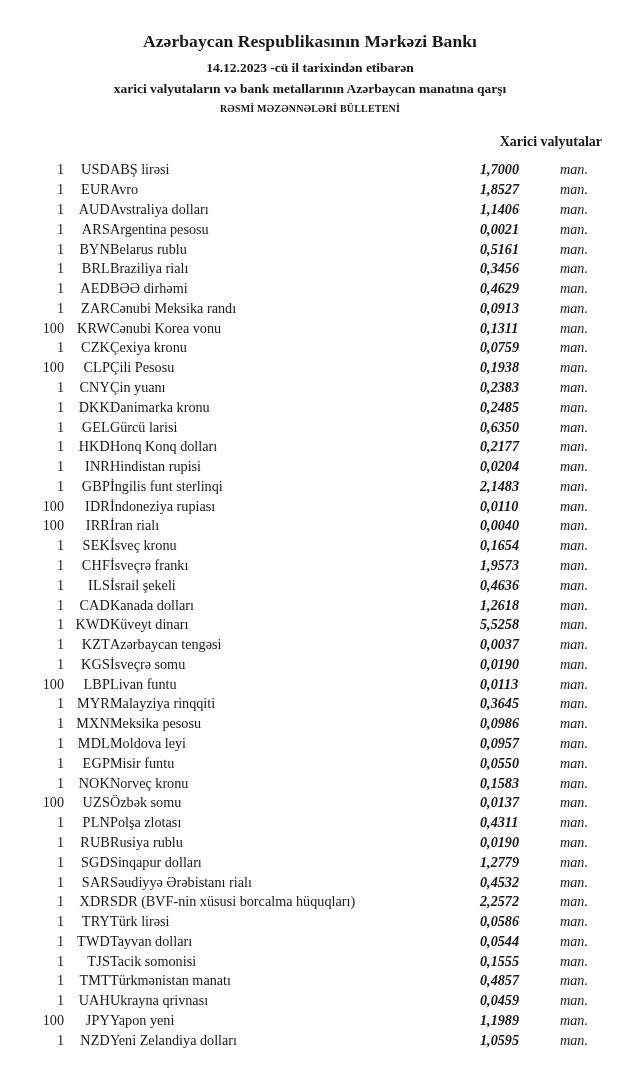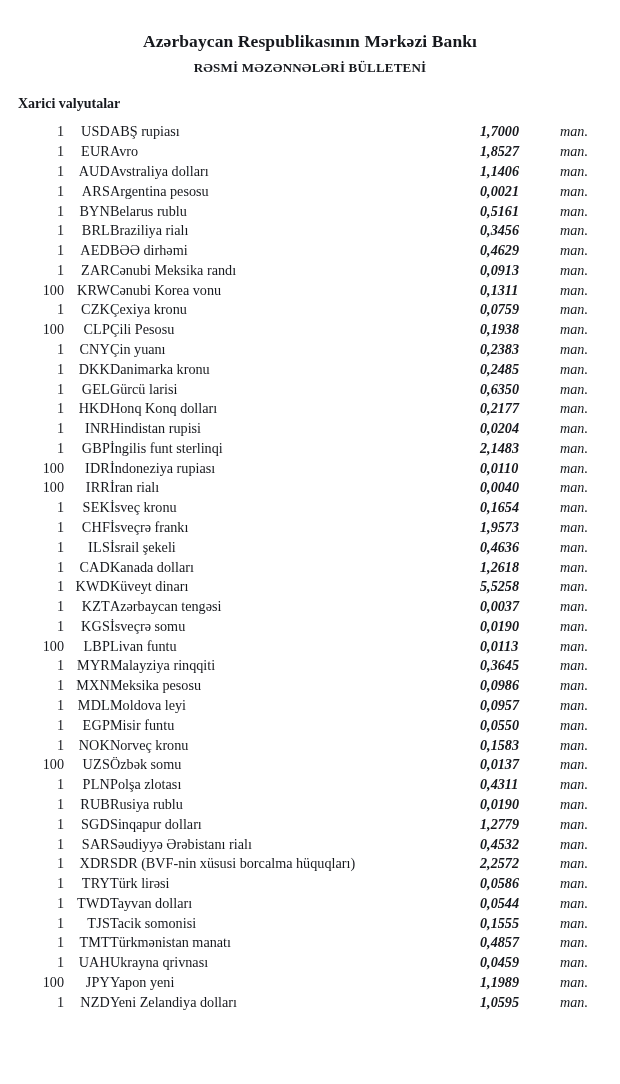--- a/index.html
+++ b/index.html
@@ -31,27 +31,27 @@
     font-size: 13.5px;
     font-weight: bold;
     margin: 0 0 5px 0;
   }
   .title-sub {
     font-size: 13.5px;
     font-weight: bold;
     margin: 0 0 6px 0;
   }
   .title-bulletin {
-    font-size: 13px;
+    font-size: 10px;
     font-weight: bold;
     letter-spacing: 0.2px;
     margin: 0 0 20px 0;
   }
   .section-title {
-    text-align: left;
+    text-align: right;
     font-size: 14px;
     font-weight: bold;
     margin: 8px 0 10px 0;
   }
   table.rates {
     width: 100%;
     border-collapse: collapse;
     font-size: 14.2px;
   }
   table.rates td {
@@ -87,31 +87,33 @@
     font-style: italic;
   }
 </style>
 </head>
 <body>
 
 <div class="page">
 
   <div class="header">
     <div class="title-main">Azərbaycan Respublikasının Mərkəzi Bankı</div>
+    <div class="title-date">14.12.2023  -cü il tarixindən etibarən</div>
+    <div class="title-sub">xarici valyutaların və bank metallarının Azərbaycan manatına qarşı</div>
     <div class="title-bulletin">RƏSMİ MƏZƏNNƏLƏRİ BÜLLETENİ</div>
   </div>
 
   <div class="section-title">Xarici valyutalar</div>
 
   <table class="rates">
     <tbody id="rates-body">
         <tr>
           <td class="c-amount">1</td>
           <td class="c-code">USD</td>
-          <td class="c-name">ABŞ rupiası</td>
+          <td class="c-name">ABŞ lirəsi</td>
           <td class="c-rate">1,7000</td>
           <td class="c-unit">man.</td>
         </tr>
         <tr>
           <td class="c-amount">1</td>
           <td class="c-code">EUR</td>
           <td class="c-name">Avro</td>
           <td class="c-rate">1,8527</td>
           <td class="c-unit">man.</td>
         </tr>

